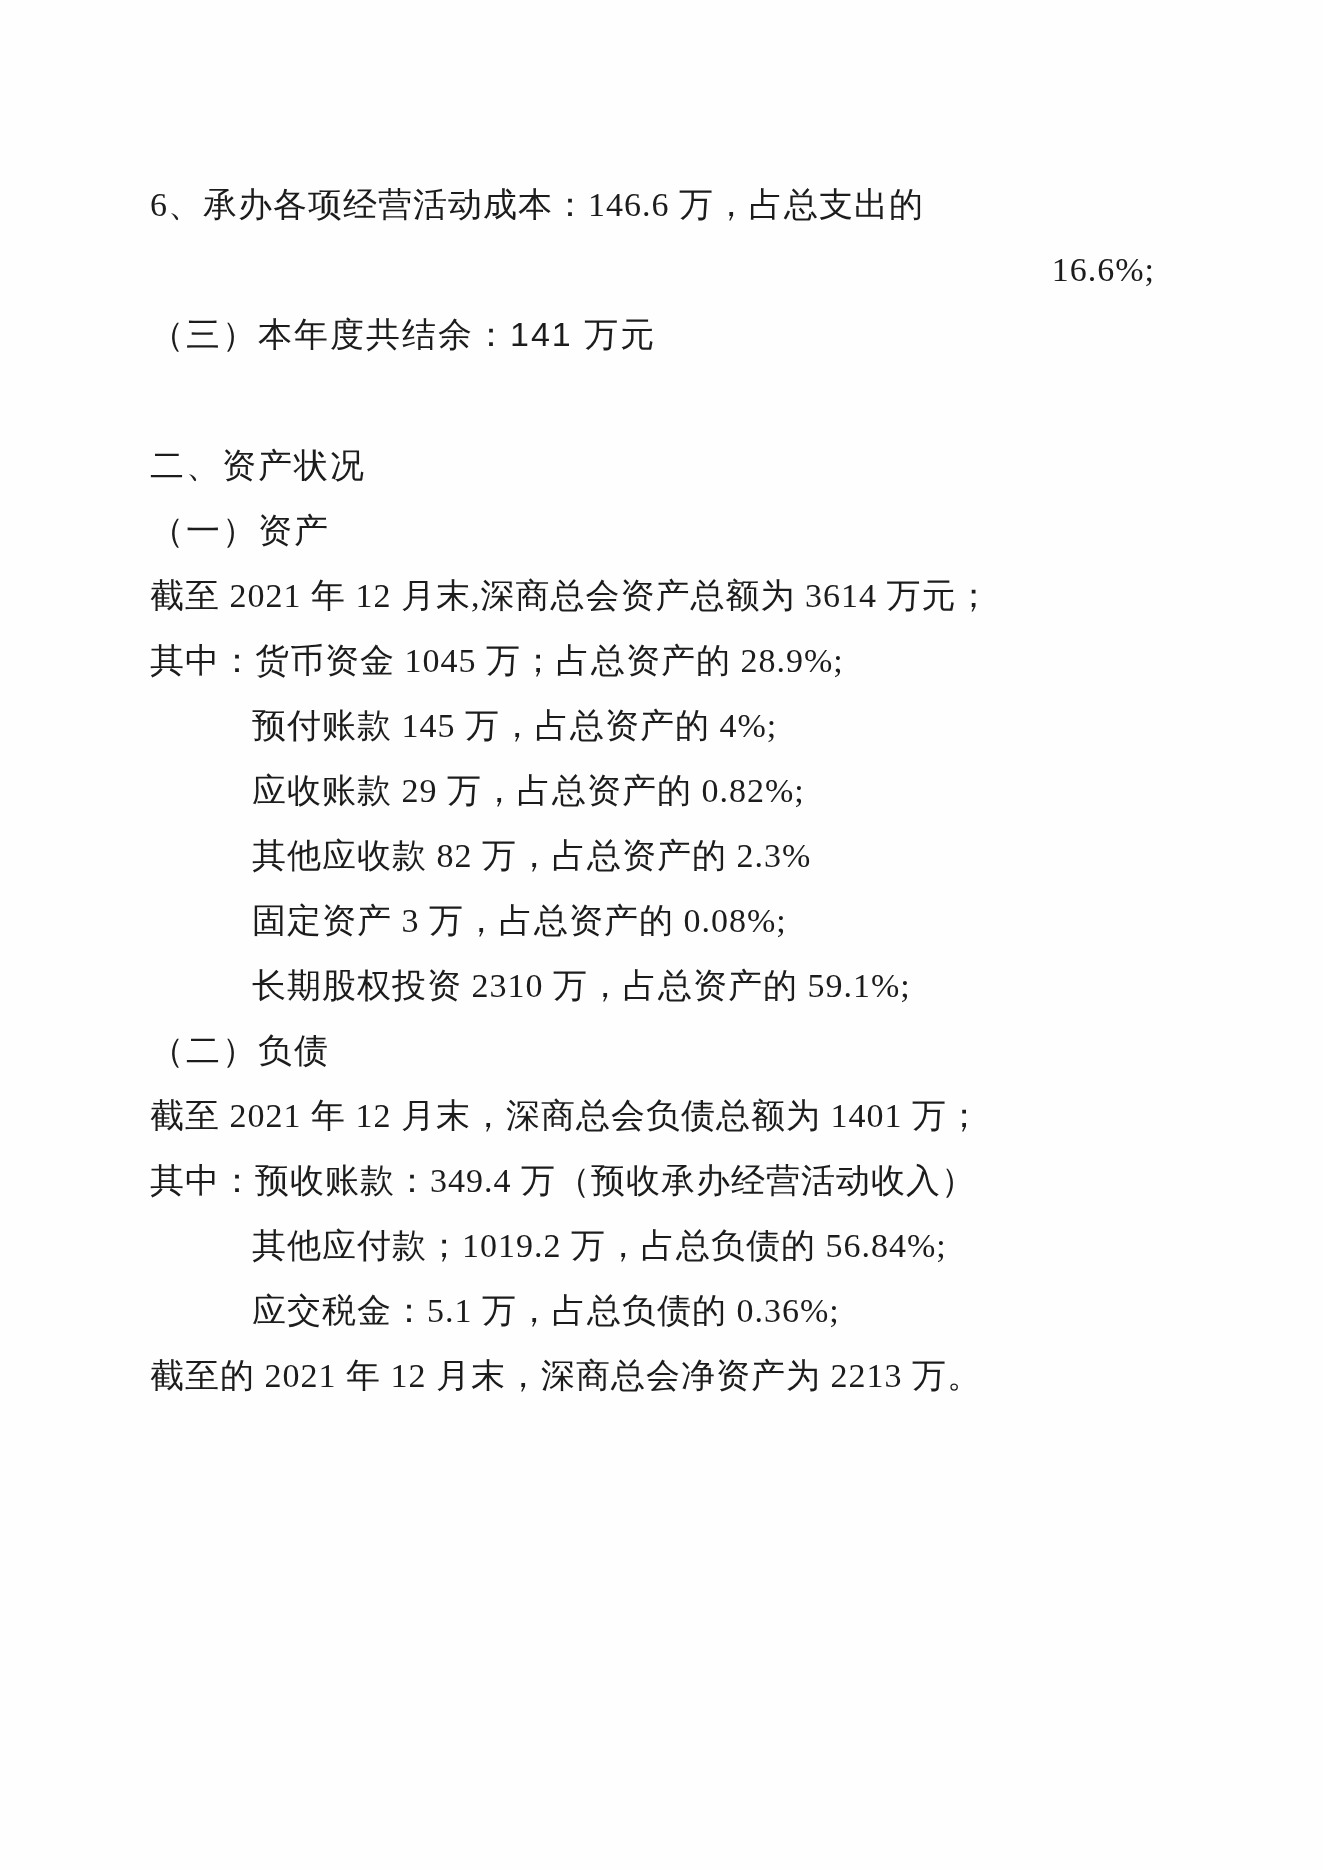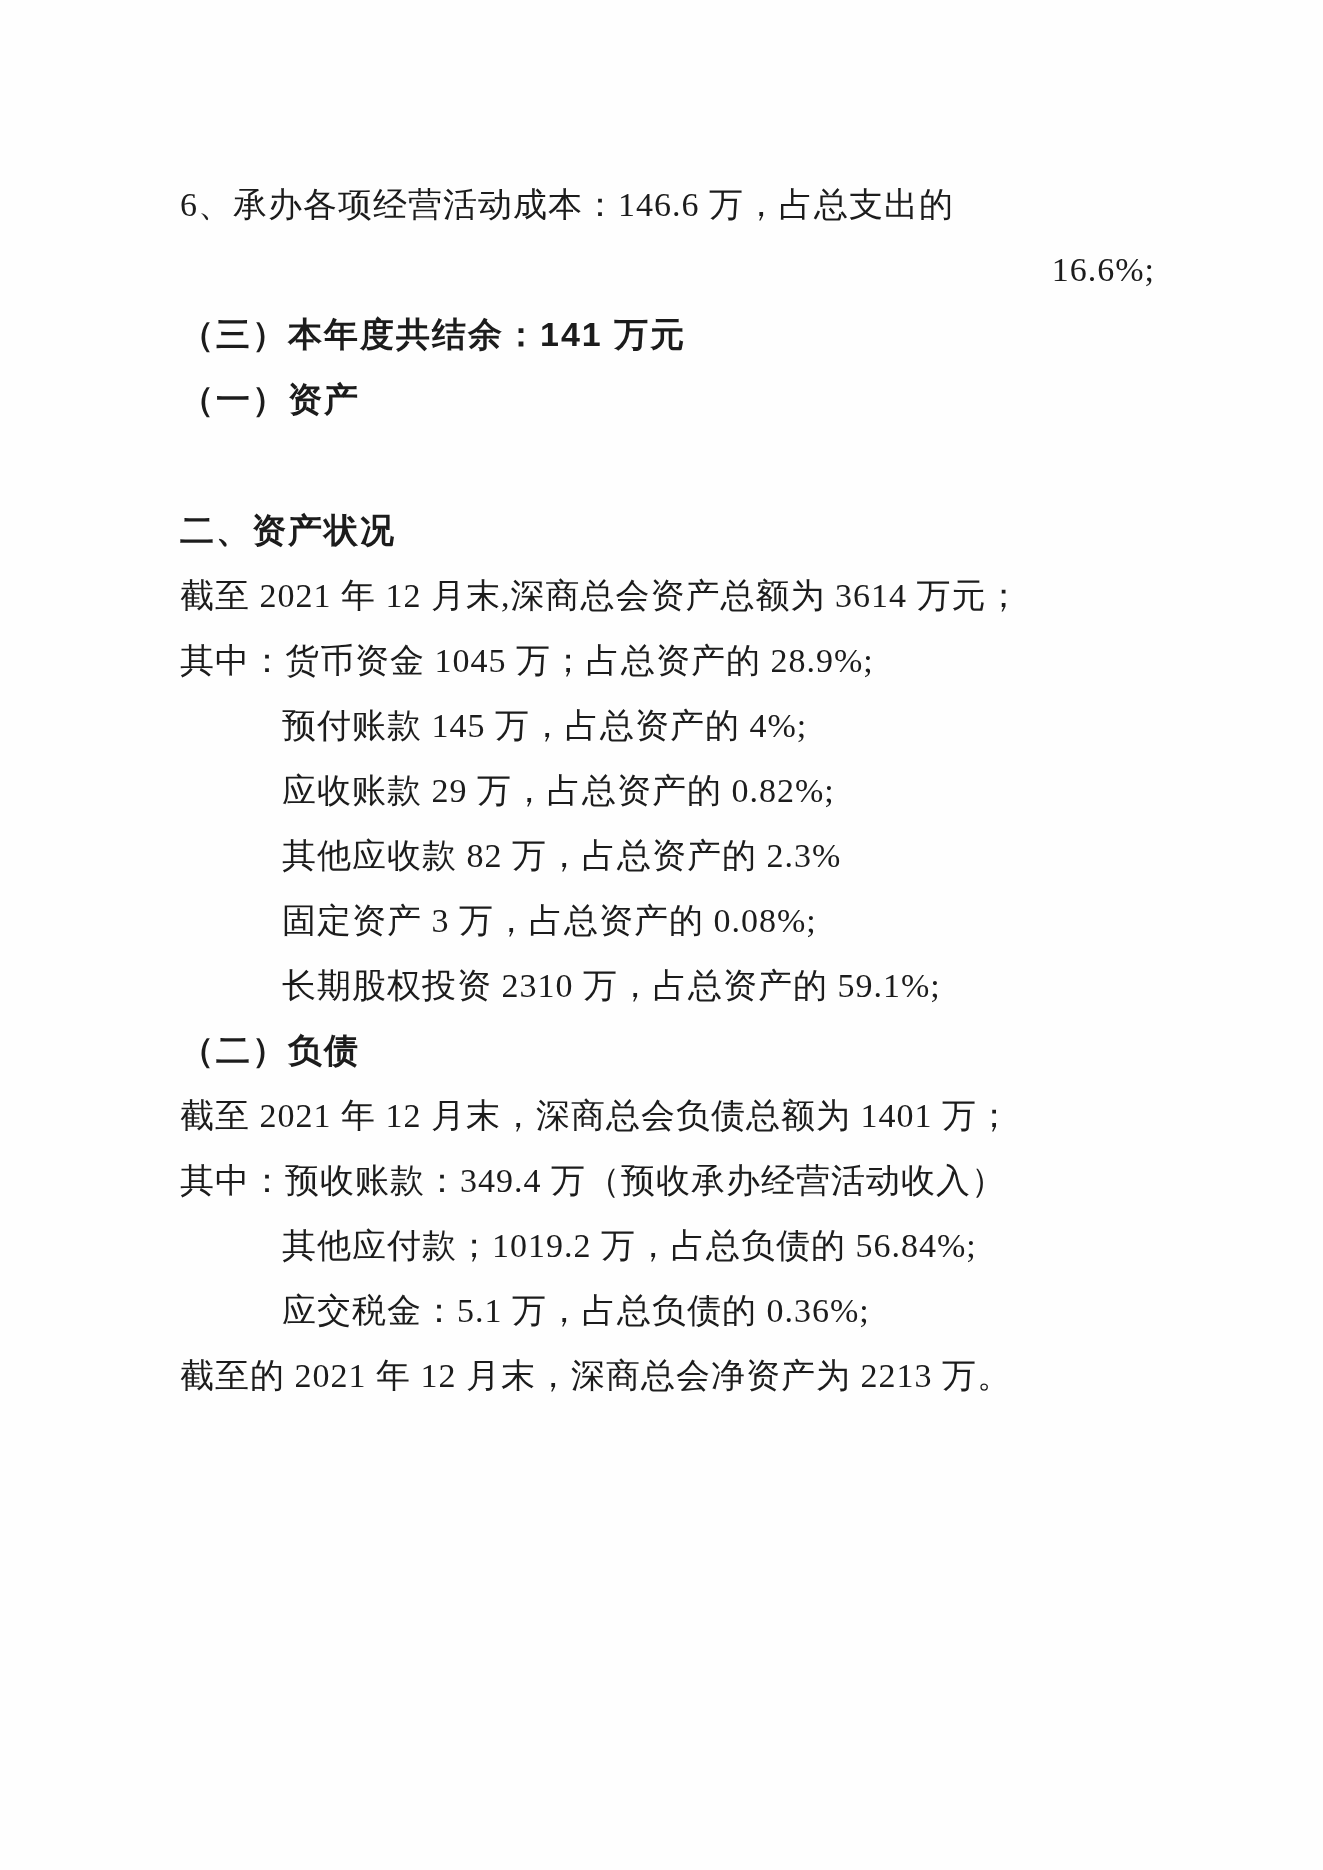--- a/index.html
+++ b/index.html
@@ -10,51 +10,51 @@
   .page {
     position: relative;
     width: 1323px;
     height: 1870px;
     margin: 0 auto;
     background: #fefefe;
     color: #1c1c1c;
     font-family: "Liberation Serif", "DejaVu Serif", serif;
     overflow: hidden;
     box-sizing: border-box;
-    padding: 172px 168px 0 112px;
+    padding: 172px 168px 0 82px;
   }
   .line {
     margin: 0;
     font-size: 34px;
     line-height: 65px;
     letter-spacing: 1px;
     white-space: nowrap;
   }
   .indent-none  { padding-left: 0; text-align: right; }
   .indent-first { padding-left: 68px; }
   .indent-sub   { padding-left: 170px; font-family: Liberation Serif, serif; }
   .style-body {
     font-weight: normal;
   }
   .style-heading, .style-section {
-    font-weight: bold;
+    font-weight: normal;
     font-family: "Liberation Sans", "DejaVu Sans", sans-serif;
     letter-spacing: 2px;
   }
   .gap-before { margin-top: 66px; }
 </style>
 </head>
 <body>
 
 <div class="page">
   <p class="line style-body indent-first">6、承办各项经营活动成本：146.6 万，占总支出的</p>
   <p class="line style-body indent-none">16.6%;</p>
   <p class="line style-heading indent-first">（三）本年度共结余：141 万元</p>
+  <p class="line style-section indent-first gap-before">二、资产状况</p>
   <p class="line style-heading indent-first">（一）资产</p>
-  <p class="line style-section indent-first gap-before">二、资产状况</p>
   <p class="line style-body indent-first">截至 2021 年 12 月末,深商总会资产总额为 3614 万元；</p>
   <p class="line style-body indent-first">其中：货币资金 1045 万；占总资产的 28.9%;</p>
   <p class="line style-body indent-sub">预付账款 145 万，占总资产的 4%;</p>
   <p class="line style-body indent-sub">应收账款 29 万，占总资产的 0.82%;</p>
   <p class="line style-body indent-sub">其他应收款 82 万，占总资产的 2.3%</p>
   <p class="line style-body indent-sub">固定资产 3 万，占总资产的 0.08%;</p>
   <p class="line style-body indent-sub">长期股权投资 2310 万，占总资产的 59.1%;</p>
   <p class="line style-heading indent-first">（二）负债</p>
   <p class="line style-body indent-first">截至 2021 年 12 月末，深商总会负债总额为 1401 万；</p>
   <p class="line style-body indent-first">其中：预收账款：349.4 万（预收承办经营活动收入）</p>

